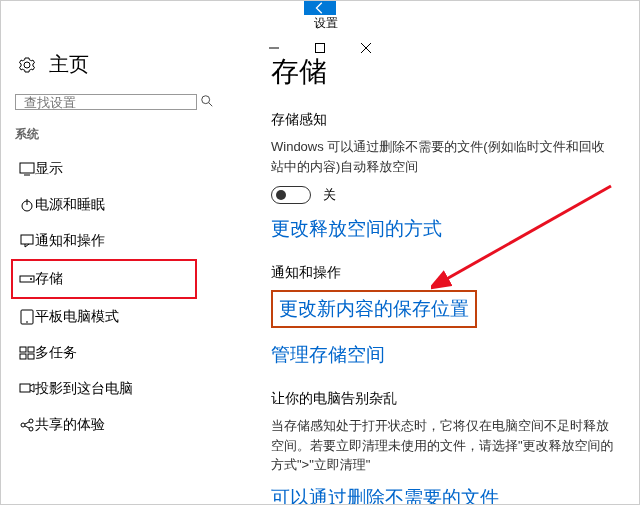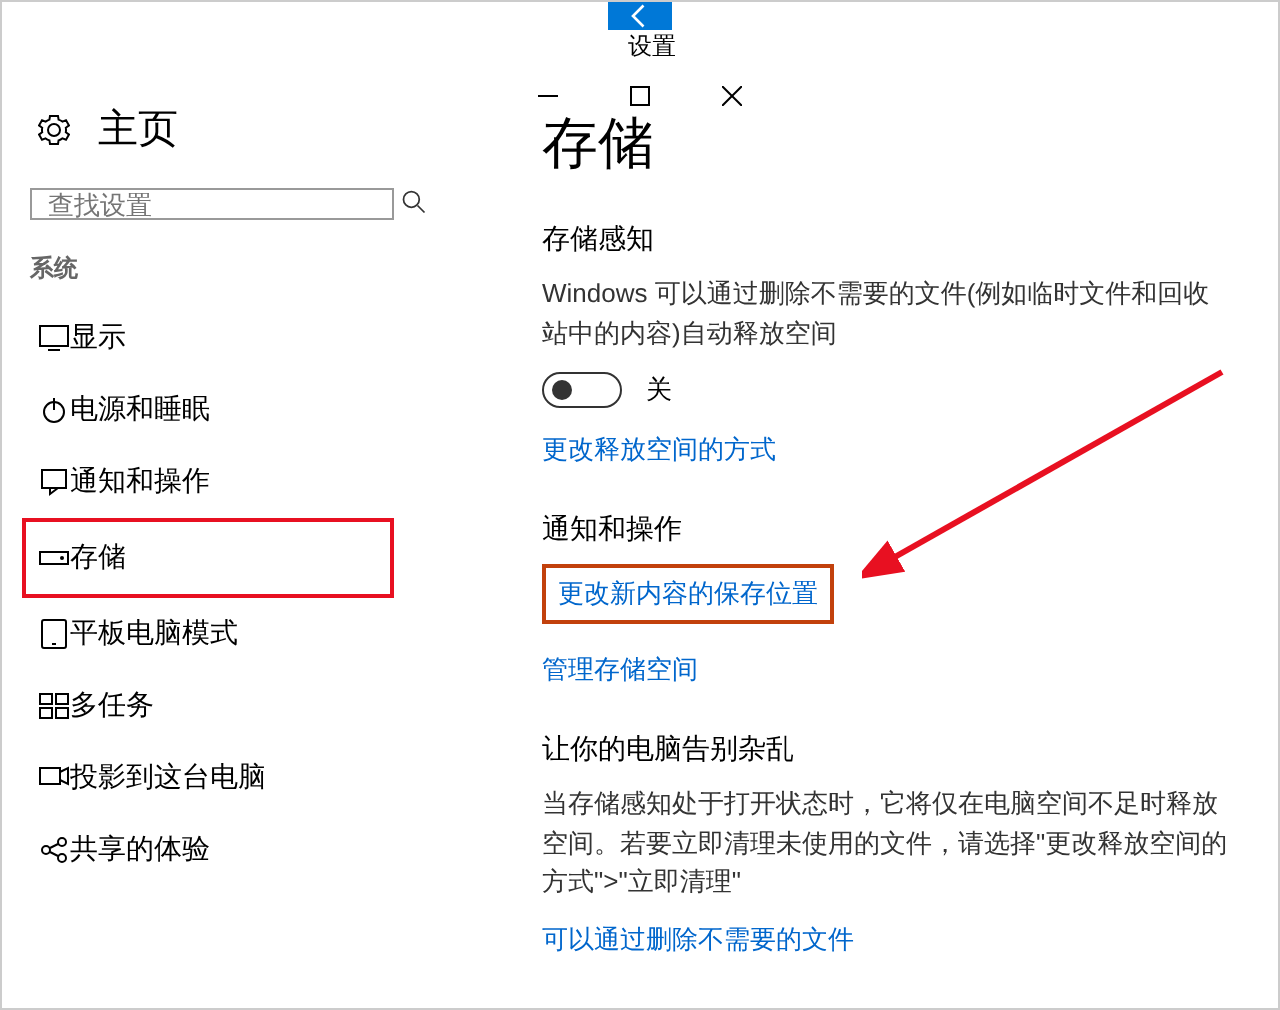--- a/index.html
+++ b/index.html
@@ -26,21 +26,21 @@
 
 .nav-item { display: flex; align-items: center; padding: 9px 4px; font-size: 14px; color: #000; }
 .nav-item.selected { border: 2px solid #e81021; margin-left: -4px; padding-left: 6px; margin-right: 14px; }
 .nav-icon { width: 16px; height: 16px; display: flex; align-items: center; justify-content: center; }
 .nav-icon svg { width: 16px; height: 16px; }
 
 .main { flex: 1; padding: 20px 24px 0 60px; overflow: hidden; }
 .page-title { font-size: 28px; font-weight: 400; margin-bottom: 20px; }
 .sub-title { font-size: 14px; font-weight: 400; margin-bottom: 8px; }
 .desc { font-size: 13px; color: #333; line-height: 1.5; margin-bottom: 10px; }
-.link { font-size: 13px; color: #0066cc; margin-bottom: 18px; display: block; }
+.link { font-size: 19px; color: #0066cc; margin-bottom: 18px; display: block; }
 .link.boxed { border: 2px solid #c2410c; padding: 4px 6px; display: inline-block; margin-bottom: 14px; }
 
 .toggle-row { display: flex; align-items: center; gap: 12px; margin-bottom: 12px; }
 .toggle { width: 40px; height: 18px; border: 1px solid #333; border-radius: 9px; position: relative; }
 .toggle-knob { width: 10px; height: 10px; border-radius: 50%; background: #333; position: absolute; top: 3px; left: 4px; }
 .toggle-label { font-size: 13px; }
 
 .section-gap { margin-top: 22px; }
 
 

